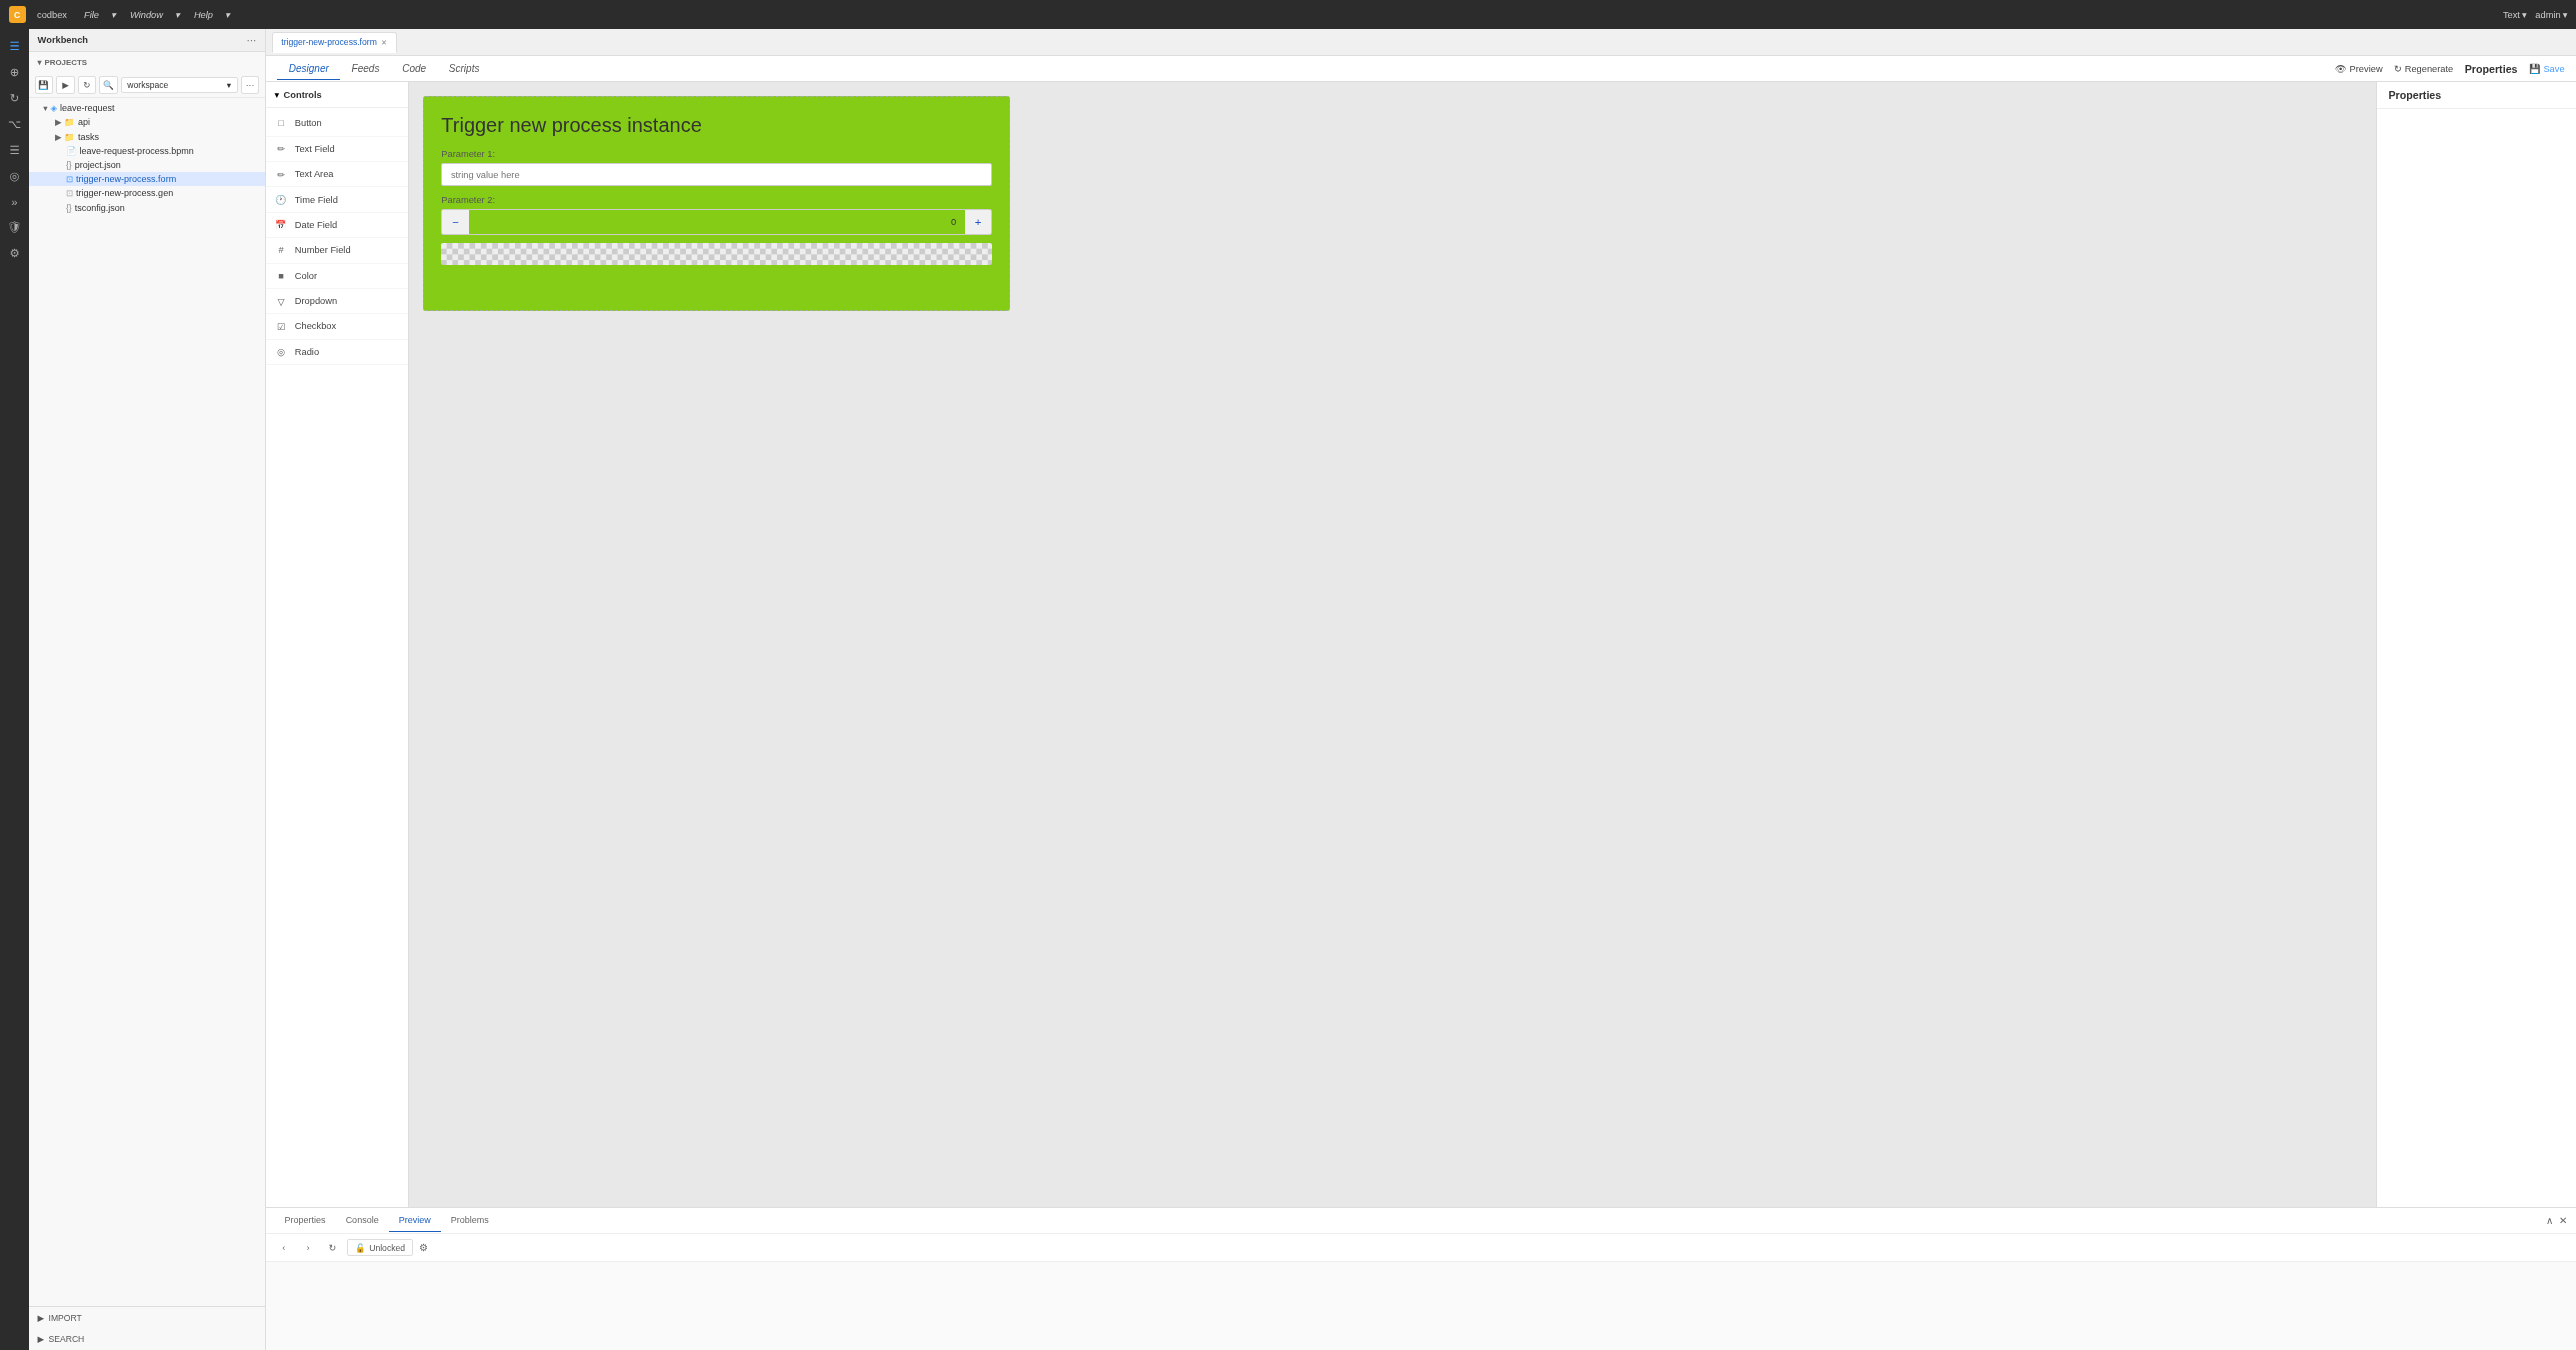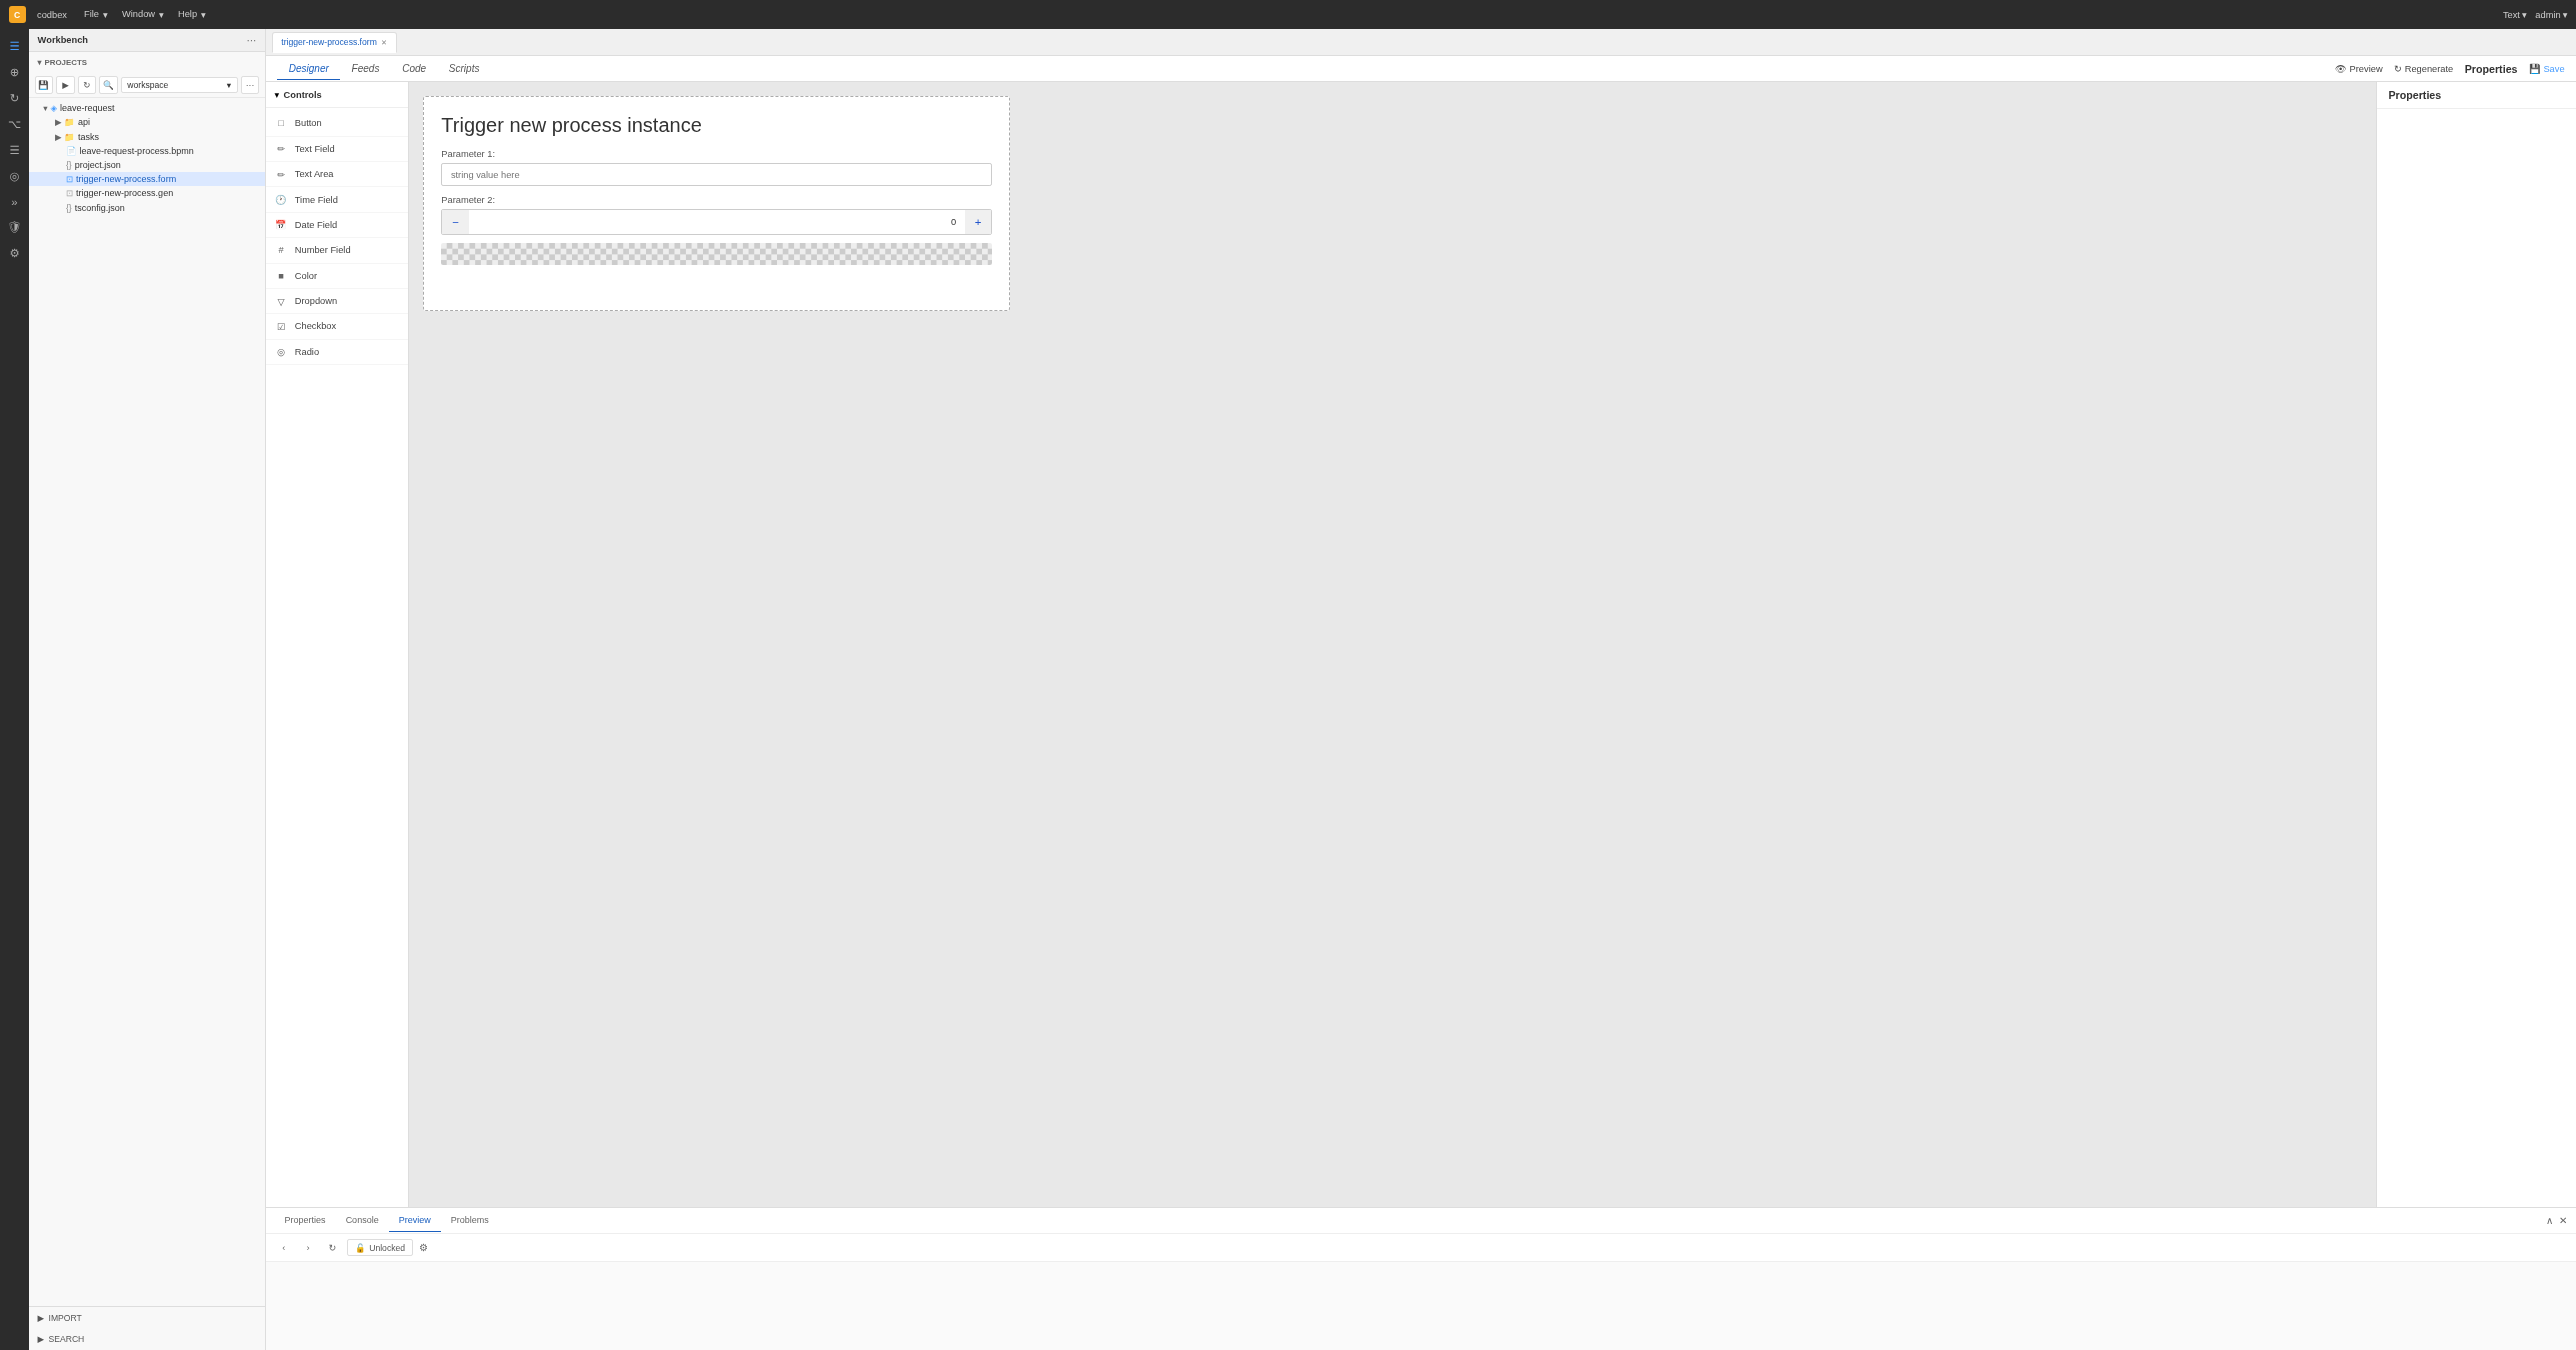--- a/index.html
+++ b/index.html
@@ -7,21 +7,21 @@
 
     
     .topbar {
       display: flex; align-items: center; justify-content: space-between;
       background: #2c2c2c; color: #ccc; height: 29px; padding: 0 8.6px;
       flex-shrink: 0;
     }
     .topbar-left { display: flex; align-items: center; gap: 11.4px; }
     .topbar-logo { width: 17px; height: 17px; background: #f5a623; border-radius: 2.9px; display: flex; align-items: center; justify-content: center; color: white; font-weight: bold; font-size: 8.6px; }
     .topbar-menu { display: flex; gap: 2.9px; }
-    .topbar-menu-item { color: #ccc; padding: 2.9px 5.7px; cursor: pointer; font-size: 9.3px; display: flex; align-items: flex-start; gap: 4px; }
+    .topbar-menu-item { color: #ccc; padding: 2.9px 5.7px; cursor: pointer; font-size: 9.3px; display: flex; align-items: center; gap: 12px; font-style: italic; }
     .topbar-right { display: flex; align-items: center; gap: 8.6px; }
     .topbar-right-item { color: #ccc; font-size: 9.3px; cursor: pointer; display: flex; align-items: center; gap: 2.1px; }
 
     
     .app-layout { display: flex; height: calc(100vh - 29px); }
 
     
     .icon-sidebar {
       width: 29px; background: #2c2c2c; display: flex; flex-direction: column; align-items: center; padding: 5.7px 0; gap: 2.9px; flex-shrink: 0;
     }
@@ -87,21 +87,21 @@
     
     .controls-panel { width: 143px; background: white; border-right: 0.7px solid #ddd; overflow-y: auto; flex-shrink: 0; }
     .controls-header { display: flex; align-items: center; gap: 4.3px; padding: 7.2px 8.6px; border-bottom: 0.7px solid #eee; cursor: pointer; }
     .controls-header-text { font-size: 9.3px; font-weight: 600; color: #333; }
     .controls-list { padding: 2.9px 0; }
     .control-item { display: flex; align-items: center; gap: 7.2px; padding: 5.7px 8.6px; cursor: pointer; color: #444; font-size: 9.3px; border-bottom: 0.7px solid #f5f5f5; }
     .control-icon { width: 13px; height: 13px; display: flex; align-items: center; justify-content: center; color: #666; font-size: 9.3px; }
 
     
     .form-canvas { flex: 1; padding: 14.3px; overflow: auto; }
-    .form-container { background: #ffffff; border: 1.4px dashed #aaa; border-radius: 2.9px; padding: 17px; min-height: 215px; max-width: 587px; }
+    .form-container { background: #84cc16; border: 1.4px dashed #aaa; border-radius: 2.9px; padding: 17px; min-height: 215px; max-width: 587px; }
     .form-title { font-size: 20px; font-weight: 400; color: #333; margin-bottom: 11.4px; }
     .form-label { font-size: 9.3px; color: #555; margin-bottom: 4.3px; }
     .form-input { width: 100%; padding: 5.7px 8.6px; border: 0.7px solid #ccc; border-radius: 2.1px; font-size: 9.3px; color: #999; margin-bottom: 8.6px; }
     .form-number-row { display: flex; align-items: center; border: 0.7px solid #ccc; border-radius: 2.1px; margin-bottom: 8.6px; overflow: hidden; }
     .form-num-btn { padding: 5.7px 10px; background: #f0f0f0; color: #2255cc; cursor: pointer; font-size: 11.4px; border: none; }
     .form-num-value { flex: 1; text-align: right; padding: 5.7px 8.6px; font-size: 9.3px; color: #333; }
     .form-trigger-btn { width: 100%; padding: 8.6px; background: #2855c9; color: white; border: none; border-radius: 2.1px; font-size: 10px; font-weight: 600; cursor: pointer; margin-bottom: 5.7px; }
     .form-checker { height: 21.5px; background: repeating-conic-gradient(#ccc 0% 25%, #eee 0% 50%) 0 0 / 11.4px 11.4px; border-radius: 2.1px; }
 
     

